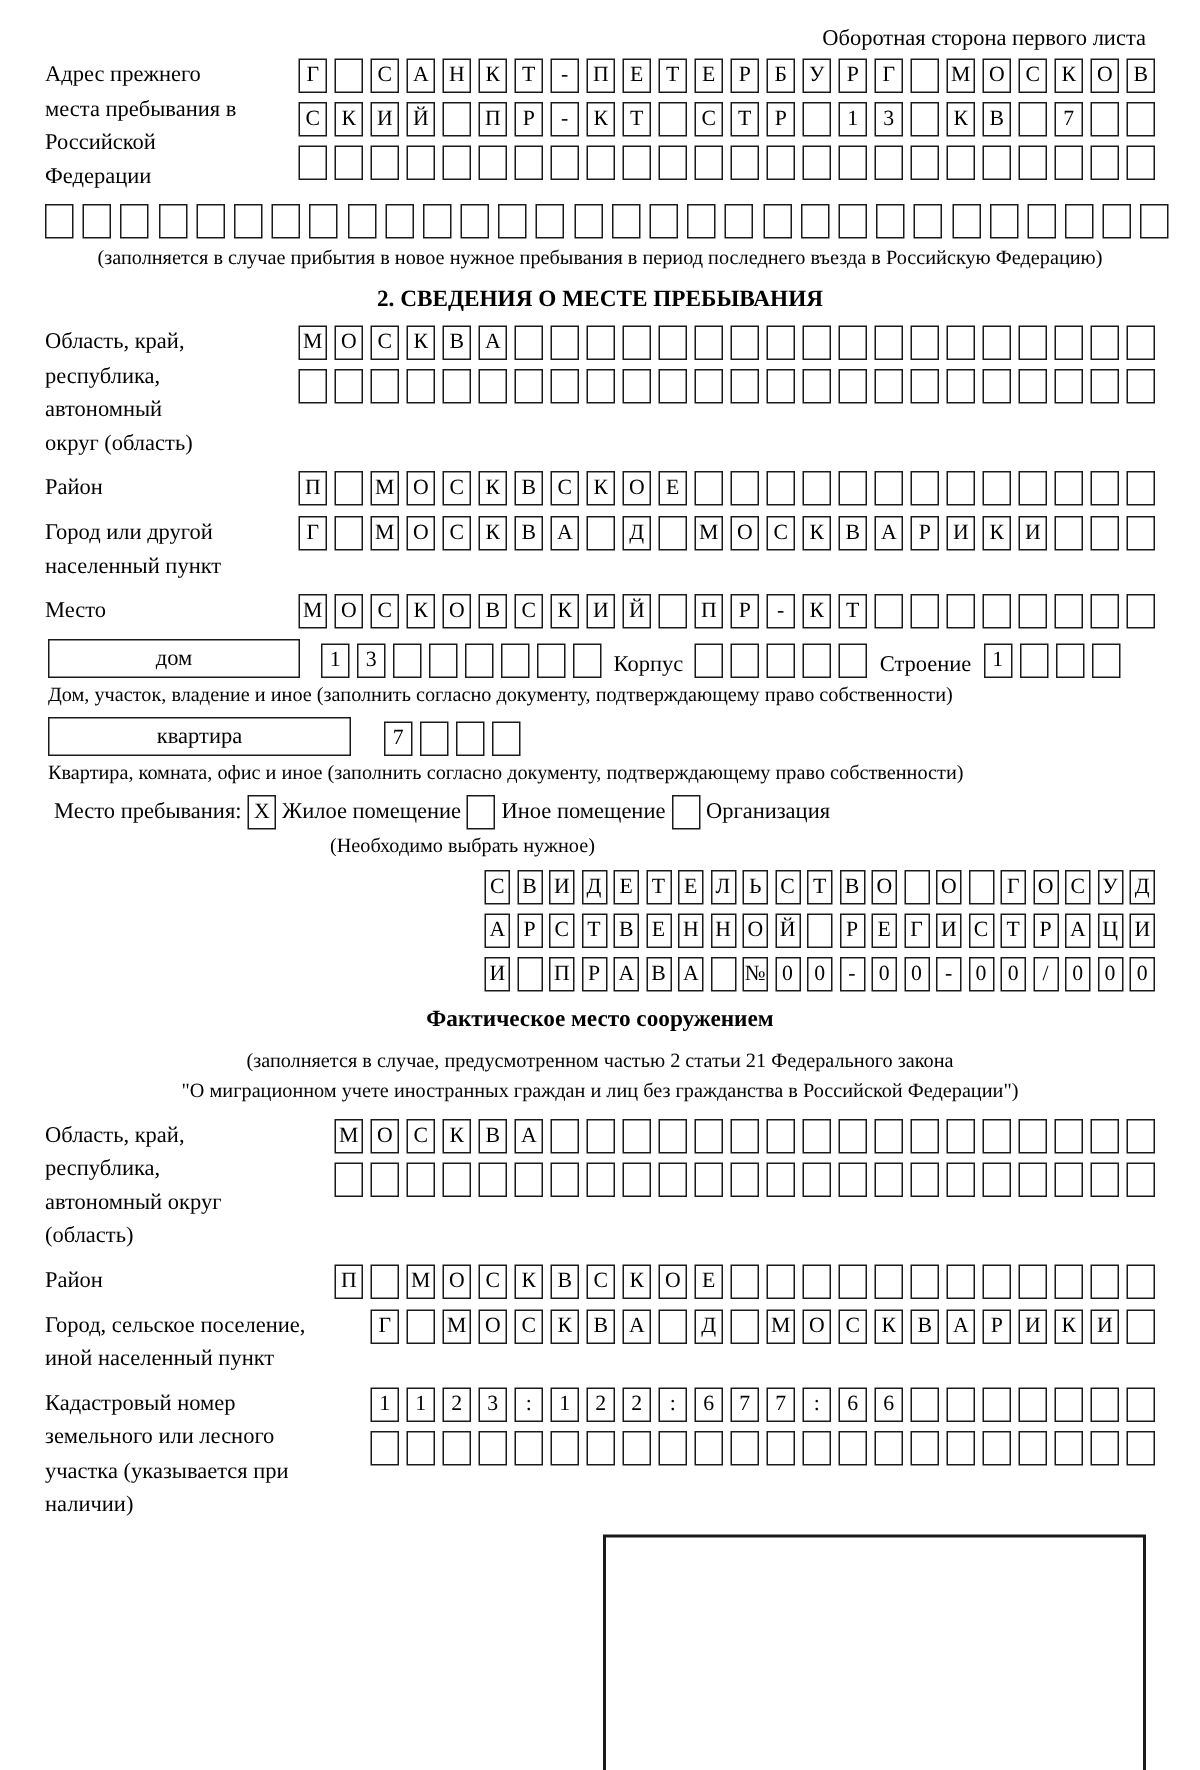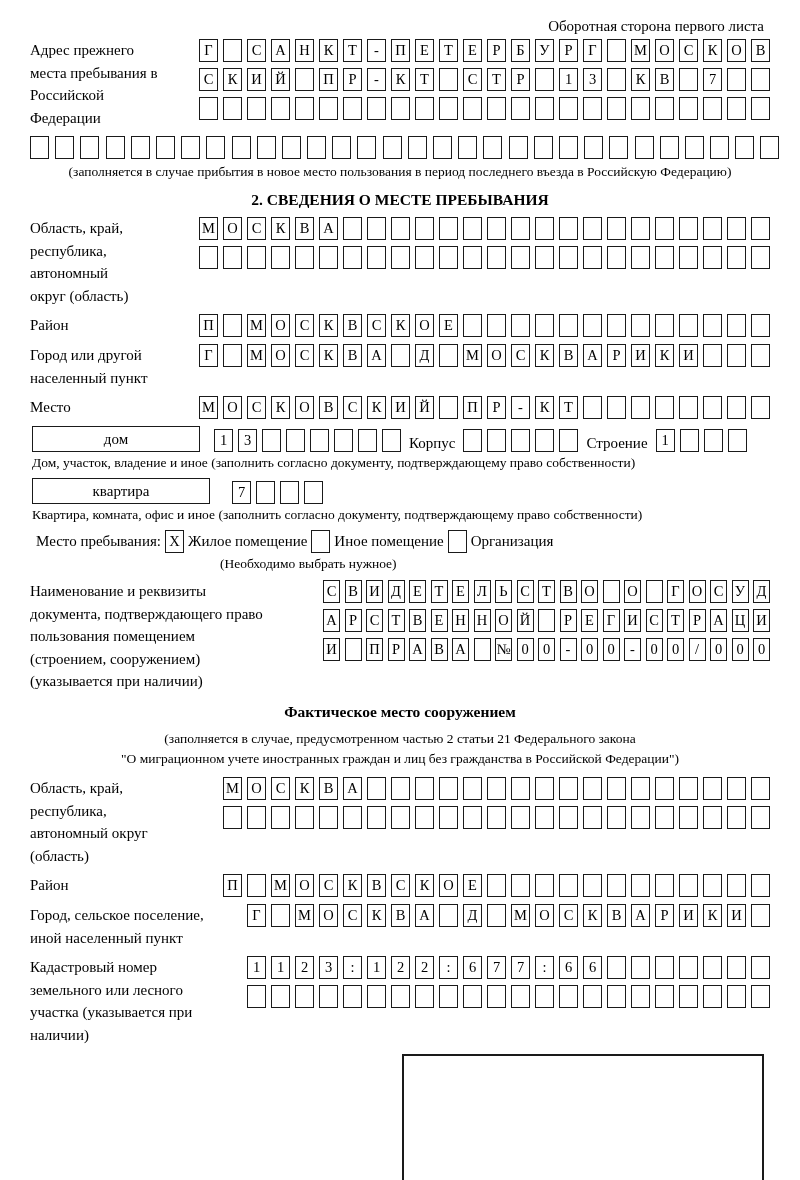--- a/index.html
+++ b/index.html
@@ -23,21 +23,21 @@
   .fboxes{margin-left:auto;display:flex;flex-direction:column;gap:6px;align-items:flex-end;}
 
   .caption{font-size:13.5px;line-height:1.35;}
   .caption.center{text-align:center;margin:4px 0 10px 0;}
   .sec-title{text-align:center;font-weight:bold;font-size:15.5px;margin:10px 0 8px 0;}
 
   .house-row{display:flex;align-items:flex-end;width:100%;margin:2px 0 2px 2px;}
   .widebox{flex:none;box-sizing:border-box;border:1.9px solid #1a1a1a;height:26px;
            display:flex;align-items:center;justify-content:center;font-size:15px;background:#fff;}
   .wb-house{width:168px;margin-right:14px;}
-  .wb-apt{width:178px;margin-right:22px;}
+  .wb-apt{width:202px;margin-right:22px;}
   .inline-lbl{font-size:15px;margin:0 8px;}
   .sub-caption{font-size:13.5px;margin:3px 0 7px 2px;}
 
   .stay-row{display:flex;align-items:center;font-size:15px;margin:6px 0 3px 6px;gap:4px;}
   .stay-row .cellrow{margin:0;}
   .stay-caption{font-size:13.5px;margin:0 0 8px 190px;}
 
   .fact-cap{text-align:center;font-size:13.5px;line-height:1.5;margin-bottom:8px;}
 
   .stamp-box{box-sizing:border-box;width:362px;height:178px;border:2px solid #1a1a1a;
@@ -158,21 +158,21 @@
       <div class="cb"></div>
       <div class="cb"></div>
       <div class="cb"></div>
       <div class="cb"></div>
       <div class="cb"></div>
       <div class="cb"></div>
       <div class="cb"></div>
       <div class="cb"></div>
       <div class="cb"></div>
     </div>
-  <div class="caption center">(заполняется в случае прибытия в новое место пользования в период последнего въезда в Российскую Федерацию)</div>
+  <div class="caption center">(заполняется в случае прибытия в новое нужное пребывания в период последнего въезда в Российскую Федерацию)</div>
 
   <div class="sec-title">2. СВЕДЕНИЯ О МЕСТЕ ПРЕБЫВАНИЯ</div>
 
   <div class="field">
     <div class="flabel w112">Область, край, республика, автономный округ (область)</div>
     <div class="fboxes">
       <div class="cellrow">
           <div class="cb">М</div>
           <div class="cb">О</div>
           <div class="cb">С</div>
@@ -375,21 +375,20 @@
       </div>
     <span>Иное помещение</span>
     <div class="cellrow">
         <div class="cb"></div>
       </div>
     <span>Организация</span>
   </div>
   <div class="stay-caption">(Необходимо выбрать нужное)</div>
 
   <div class="field">
-    <div class="flabel w242">Наименование и реквизиты документа, подтверждающего право пользования помещением (строением, сооружением) (указывается при наличии)</div>
     <div class="fboxes">
       <div class="cellrow tight">
           <div class="cb">С</div>
           <div class="cb">В</div>
           <div class="cb">И</div>
           <div class="cb">Д</div>
           <div class="cb">Е</div>
           <div class="cb">Т</div>
           <div class="cb">Е</div>
           <div class="cb">Л</div>

